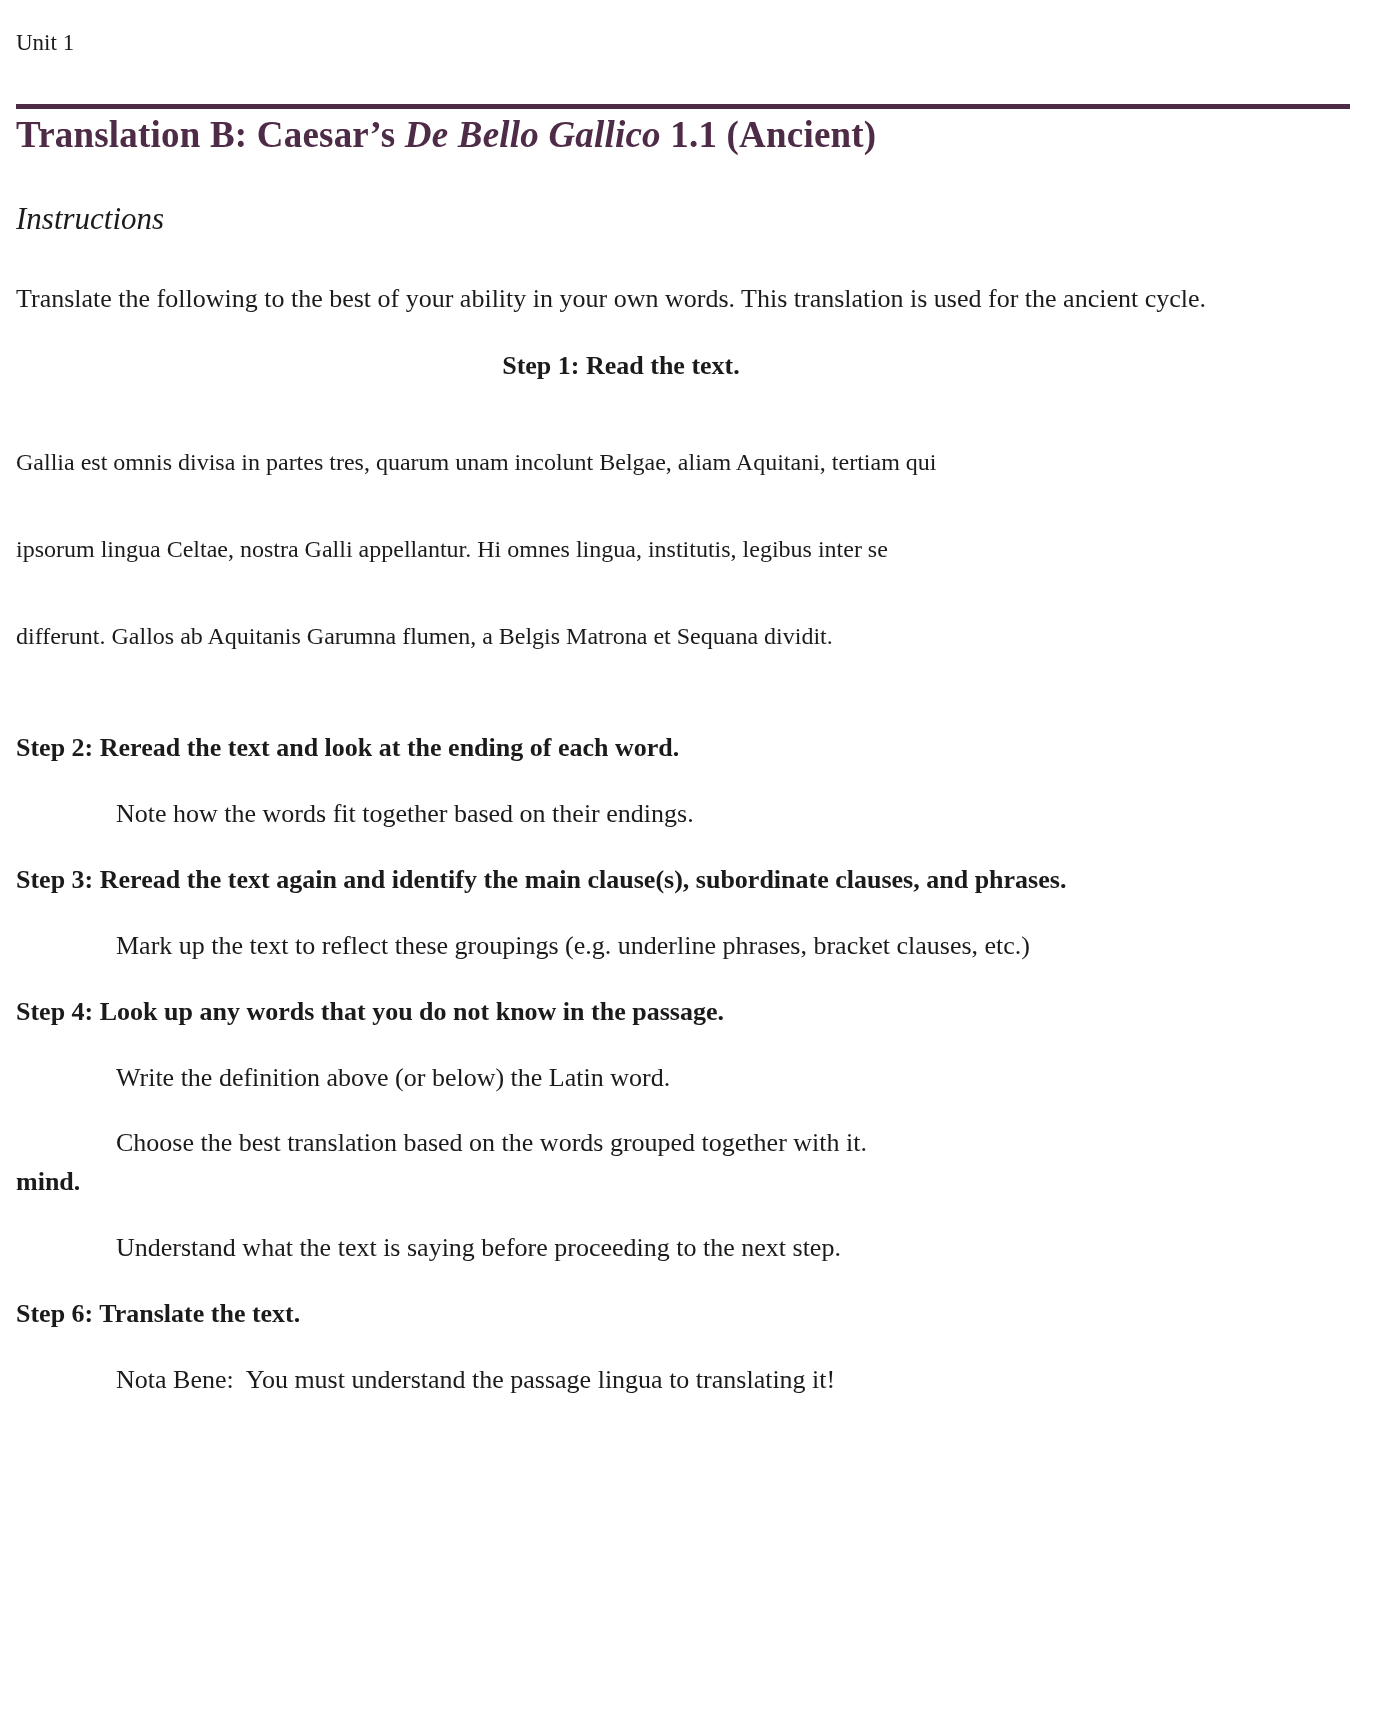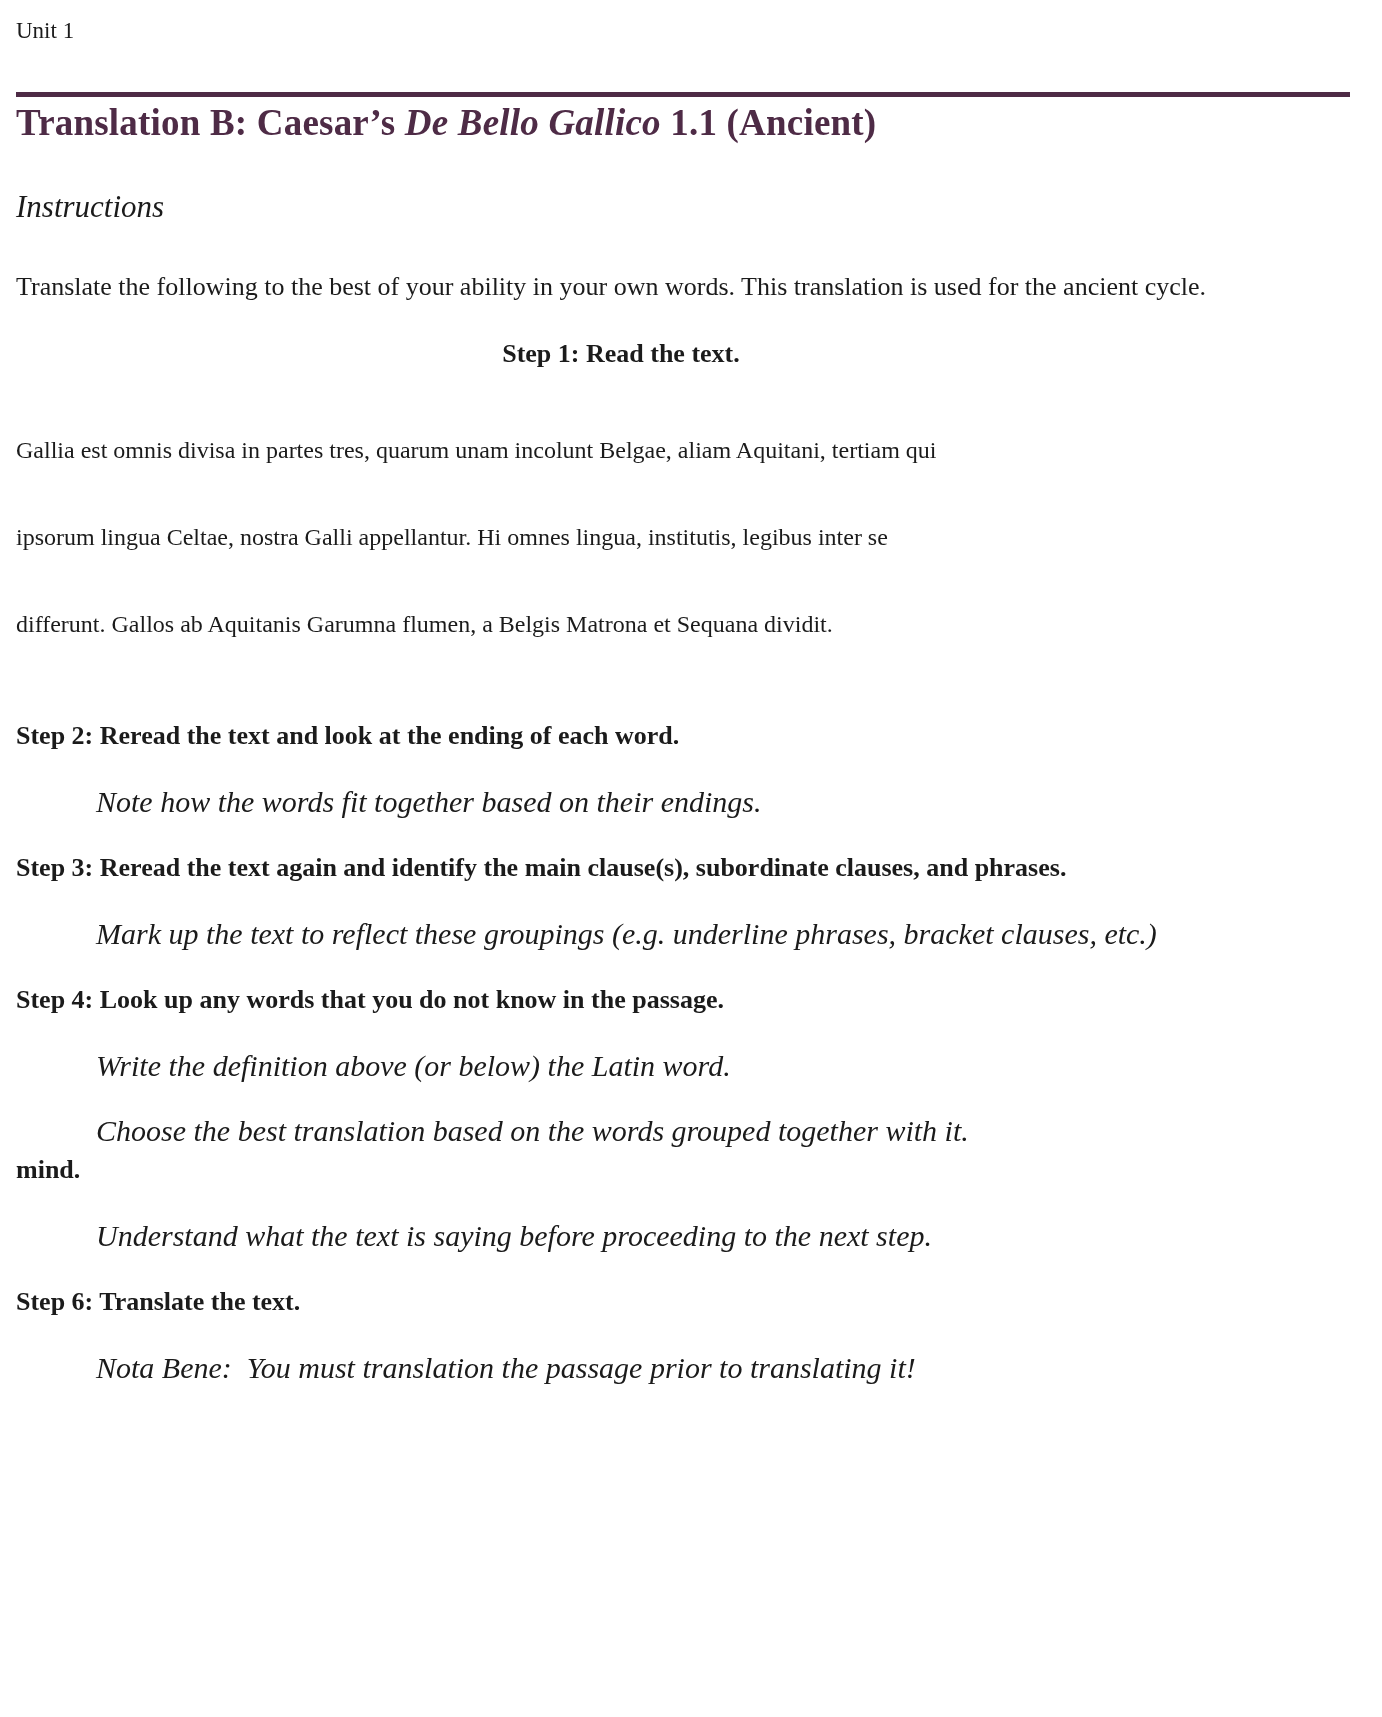--- a/index.html
+++ b/index.html
@@ -4,21 +4,21 @@
 <style>
   html, body { margin: 0; padding: 0; background: #ffffff; }
   .page {
     position: relative;
     width: 1382px;
     height: 1526px;
     box-sizing: border-box;
     background: #ffffff;
     color: #1b1b1b;
     font-family: "Liberation Serif", "DejaVu Serif", serif;
-    padding: 16px 32px 0 16px;
+    padding: 28px 32px 0 16px;
     overflow: hidden;
   }
   .unit {
     font-size: 23px;
     line-height: 30px;
     margin: 0;
   }
   .rule {
     border: none;
     height: 5px;
@@ -57,23 +57,22 @@
   .step.after-latin { margin-top: 73px; }
   .step.cont { margin-top: 0; }
   .latin-line {
     font-size: 24px;
     line-height: 38px;
     margin: 49px 0 0 0;
     white-space: nowrap;
   }
   .latin-line.first { margin-top: 57px; }
   .note {
-    margin: 27px 0 0 80px;
-    font-style: italic;
-    font-size: 30px;
+    margin: 27px 0 0 100px;
+    font-size: 26px;
     line-height: 38px;
     white-space: pre-wrap;
     max-width: 1120px;
   }
 </style>
 </head>
 <body>
 
 <div class="page">
 
@@ -102,15 +101,15 @@
   <p class="note">Mark up the text to reflect these groupings (e.g. underline phrases, bracket clauses, etc.)</p>
 
   <p class="step">Step 4: Look up any words that you do not know in the passage.</p>
   <p class="note">Write the definition above (or below) the Latin word.</p>
   <p class="note">Choose the best translation based on the words grouped together with it.</p>
 
   <p class="step cont">mind.</p>
   <p class="note">Understand what the text is saying before proceeding to the next step.</p>
 
   <p class="step">Step 6: Translate the text.</p>
-  <p class="note">Nota Bene:  You must translation the passage prior to translating it!</p>
+  <p class="note">Nota Bene:  You must understand the passage lingua to translating it!</p>
 
 </div>
 
 </body></html>

